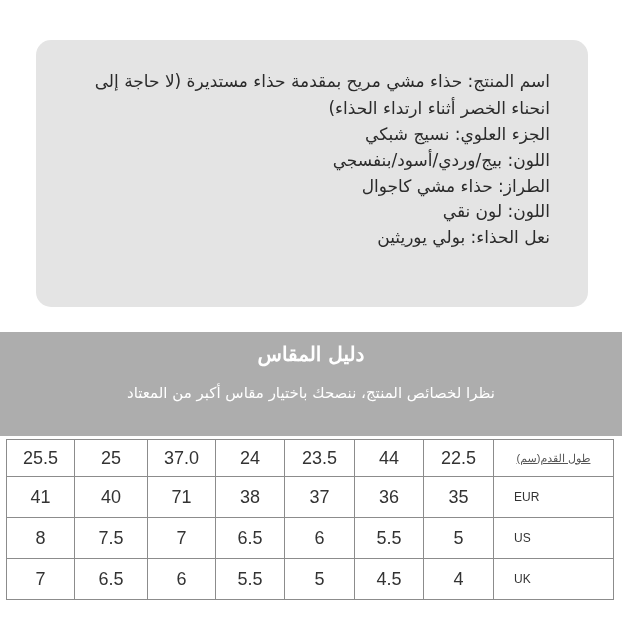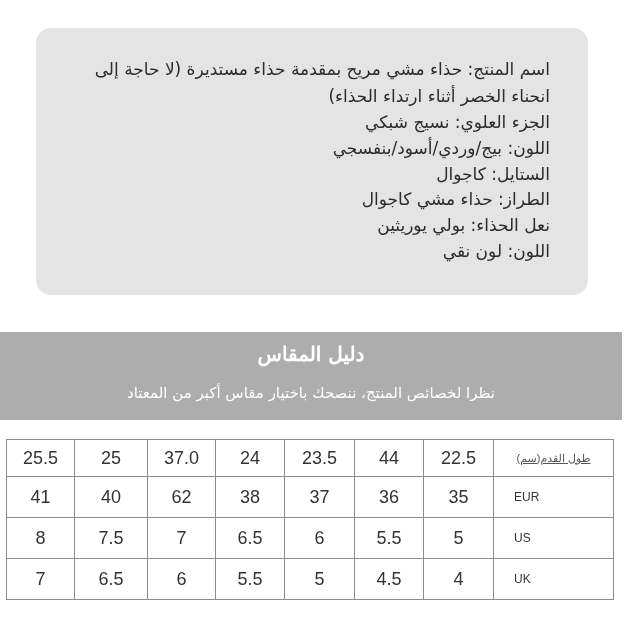--- a/index.html
+++ b/index.html
@@ -1,31 +1,31 @@
 <!DOCTYPE html>
 <html><head>
 <meta charset="utf-8">
 <style>
   html, body { margin: 0; padding: 0; }
   body {
     width: 624px; height: 624px; background: #ffffff; position: relative; overflow: hidden;
     font-family: "DejaVu Sans", sans-serif; color: #2a2a2a;
   }
   .card {
-    position: absolute; left: 36px; top: 28px; width: 552px; height: 267px;
+    position: absolute; left: 36px; top: 40px; width: 552px; height: 267px;
     background: #e4e4e4; border-radius: 15px; box-sizing: border-box;
     padding: 28px 38px 0 30px;
   }
   .card-lines { direction: rtl; text-align: right; }
   .card-line {
     font-size: 17px; line-height: 25.8px; color: #2b2b2b; white-space: nowrap;
   }
   .card-line.wrap { white-space: normal; line-height: 27px; }
   .band {
-    position: absolute; left: 0; top: 332px; width: 622px; height: 88px;
+    position: absolute; left: 0; top: 332px; width: 622px; height: 104px;
     background: #adadad; text-align: center; color: #ffffff;
   }
   .band-title {
     position: absolute; left: 0; right: 0; top: 10px;
     font-family: "DejaVu Serif", serif; font-size: 20px; font-weight: bold; direction: rtl;
   }
   .band-sub {
     position: absolute; left: 0; right: 0; top: 52px;
     font-size: 15px; direction: rtl;
   }
@@ -43,24 +43,23 @@
   table.sizes td.rowlabel.ar { font-size: 11px; direction: rtl; text-align: center; padding-left: 0; color: #555; text-decoration: underline; }
 </style>
 </head>
 <body>
 
 <div class="card">
   <div class="card-lines">
     <div class="card-line wrap">اسم المنتج: حذاء مشي مريح بمقدمة حذاء مستديرة (لا حاجة إلى انحناء الخصر أثناء ارتداء الحذاء)</div>
     <div class="card-line">الجزء العلوي: نسيج شبكي</div>
     <div class="card-line">اللون: بيج/وردي/أسود/بنفسجي</div>
-    <div class="card-line">الستايل: كاجوال</div>
     <div class="card-line">الطراز: حذاء مشي كاجوال</div>
+    <div class="card-line">اللون: لون نقي</div>
     <div class="card-line">نعل الحذاء: بولي يوريثين</div>
-    <div class="card-line">اللون: لون نقي</div>
   </div>
 </div>
 
 <div class="band">
   <div class="band-title">دليل المقاس</div>
   <div class="band-sub">نظرا لخصائص المنتج، ننصحك باختيار مقاس أكبر من المعتاد</div>
 </div>
 
 <table class="sizes">
   <colgroup>
@@ -80,21 +79,21 @@
     <td>37.0</td>
     <td>24</td>
     <td>23.5</td>
     <td>44</td>
     <td>22.5</td>
     <td class="rowlabel ar">طول القدم(سم)</td>
   </tr>
   <tr>
     <td>41</td>
     <td>40</td>
-    <td>62</td>
+    <td>71</td>
     <td>38</td>
     <td>37</td>
     <td>36</td>
     <td>35</td>
     <td class="rowlabel">EUR</td>
   </tr>
   <tr>
     <td>8</td>
     <td>7.5</td>
     <td>7</td>

